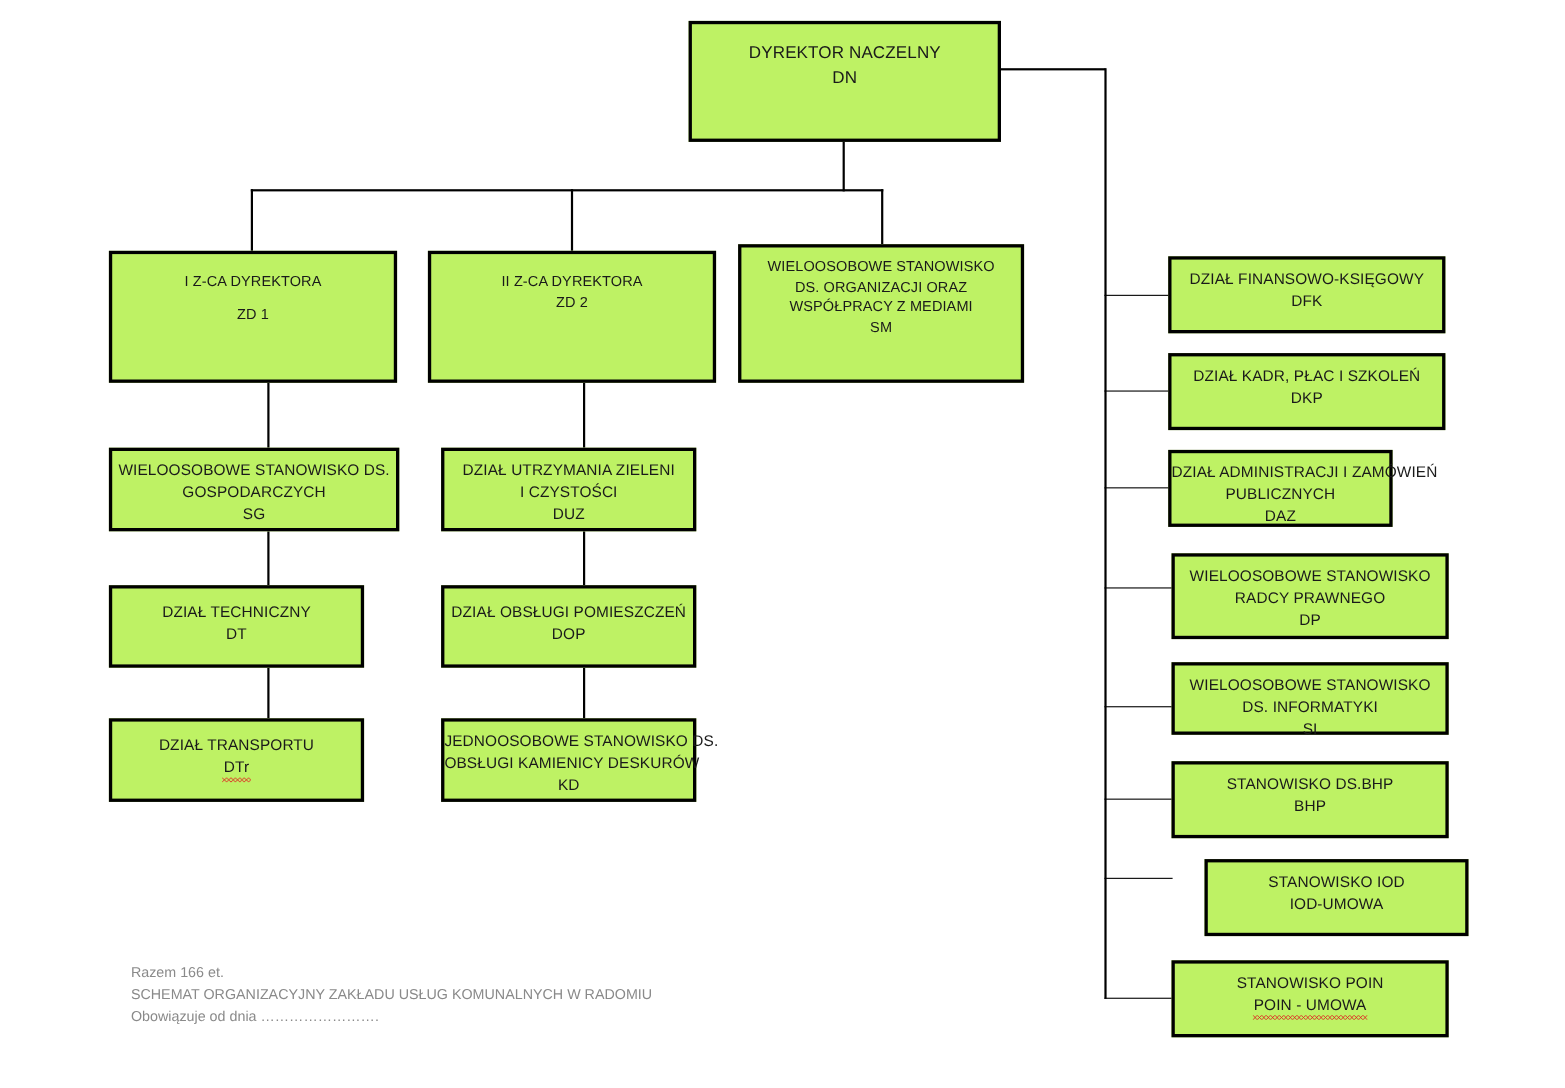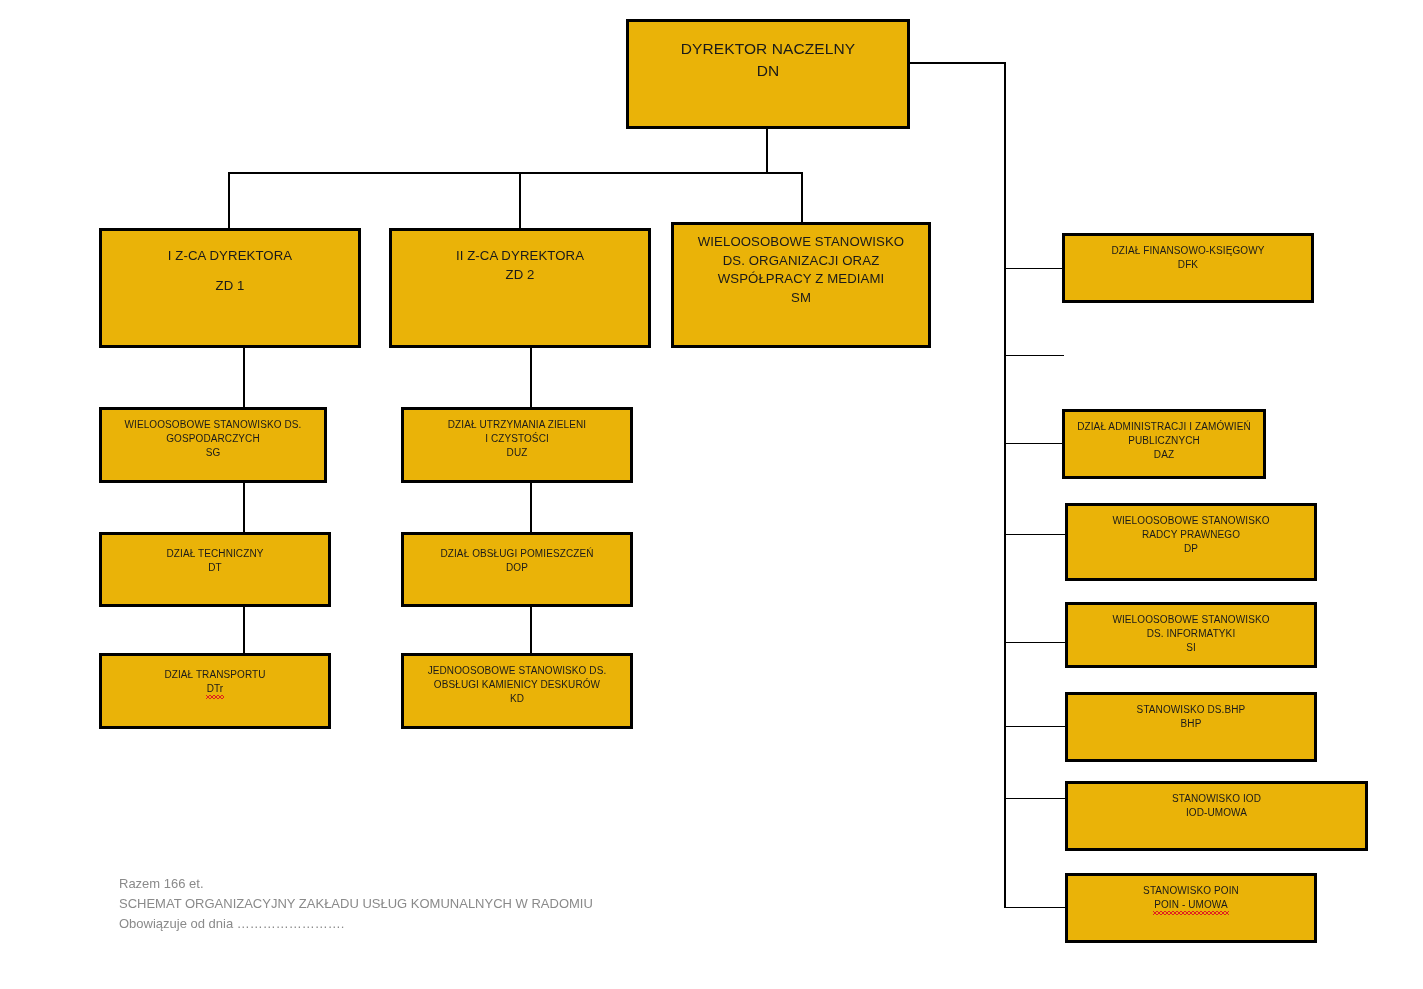--- a/index.html
+++ b/index.html
@@ -15,21 +15,21 @@
     width: 1423px;
     height: 989px;
     background: #ffffff;
     overflow: hidden;
   }
 
   
   .node {
     position: absolute;
     box-sizing: border-box;
-    background: #eab308;
+    background: #bef264;
     border: 3px solid #000000;
     display: flex;
     flex-direction: column;
     align-items: center;
     justify-content: flex-start;
     text-align: center;
     color: #1a1a1a;
     letter-spacing: 0.1px;
     z-index: 3;
   }
@@ -38,21 +38,21 @@
     width: 100%;
     line-height: 1.42;
     white-space: nowrap;
   }
   .node.pad-top-lg .line:first-child { margin-top: 16px; }
   .node.pad-top-md .line:first-child { margin-top: 12px; }
   .node.pad-top-sm .line:first-child { margin-top: 8px; }
 
   .f15 { font-size: 15.5px; }
   .f13 { font-size: 13.2px; }
-  .f12 { font-size: 10px; }
+  .f12 { font-size: 14px; }
 
   
   .squiggle {
     position: relative;
     display: inline-block;
   }
   .squiggle::after {
     content: "";
     position: absolute;
     left: -1px;
@@ -137,21 +137,21 @@
     <span class="line">ZD 2</span>
   </div>
 
   <div class="node pad-top-sm f13" style="left:671px; top:222px; width:260px; height:126px;">
     <span class="line">WIELOOSOBOWE STANOWISKO</span>
     <span class="line">DS. ORGANIZACJI ORAZ</span>
     <span class="line">WSPÓŁPRACY  Z MEDIAMI</span>
     <span class="line">SM</span>
   </div>
 
-  <div class="node pad-top-sm f12" style="left:99px; top:407px; width:228px; height:76px;">
+  <div class="node pad-top-sm f12" style="left:99px; top:407px; width:264px; height:76px;">
     <span class="line">WIELOOSOBOWE STANOWISKO DS.</span>
     <span class="line">GOSPODARCZYCH</span>
     <span class="line">SG</span>
   </div>
 
   <div class="node pad-top-md f12" style="left:99px; top:653px; width:232px; height:76px;">
     <span class="line">DZIAŁ TRANSPORTU</span>
     <span class="line"><span class="squiggle">DTr</span></span>
   </div>
 
@@ -175,20 +175,24 @@
     <span class="line">JEDNOOSOBOWE STANOWISKO DS.</span>
     <span class="line">OBSŁUGI KAMIENICY DESKURÓW</span>
     <span class="line">KD</span>
   </div>
 
   <div class="node pad-top-sm f12" style="left:1062px; top:233px; width:252px; height:70px;">
     <span class="line">DZIAŁ FINANSOWO-KSIĘGOWY</span>
     <span class="line">DFK</span>
   </div>
 
+  <div class="node pad-top-sm f12" style="left:1062px; top:321px; width:252px; height:70px;">
+    <span class="line">DZIAŁ KADR, PŁAC I SZKOLEŃ</span>
+    <span class="line">DKP</span>
+  </div>
 
   <div class="node pad-top-sm f12" style="left:1062px; top:409px; width:204px; height:70px;">
     <span class="line">DZIAŁ ADMINISTRACJI I ZAMÓWIEŃ</span>
     <span class="line">PUBLICZNYCH</span>
     <span class="line">DAZ</span>
   </div>
 
   <div class="node pad-top-sm f12" style="left:1065px; top:503px; width:252px; height:78px;">
     <span class="line">WIELOOSOBOWE STANOWISKO</span>
     <span class="line">RADCY PRAWNEGO</span>
@@ -199,21 +203,21 @@
     <span class="line">WIELOOSOBOWE STANOWISKO</span>
     <span class="line">DS. INFORMATYKI</span>
     <span class="line">SI</span>
   </div>
 
   <div class="node pad-top-sm f12" style="left:1065px; top:692px; width:252px; height:70px;">
     <span class="line">STANOWISKO DS.BHP</span>
     <span class="line">BHP</span>
   </div>
 
-  <div class="node pad-top-sm f12" style="left:1065px; top:781px; width:303px; height:70px;">
+  <div class="node pad-top-sm f12" style="left:1095px; top:781px; width:240px; height:70px;">
     <span class="line">STANOWISKO IOD</span>
     <span class="line">IOD-UMOWA</span>
   </div>
 
   <div class="node pad-top-sm f12" style="left:1065px; top:873px; width:252px; height:70px;">
     <span class="line">STANOWISKO POIN</span>
     <span class="line"><span class="squiggle">POIN - UMOWA</span></span>
   </div>
 
   <div id="caption">

